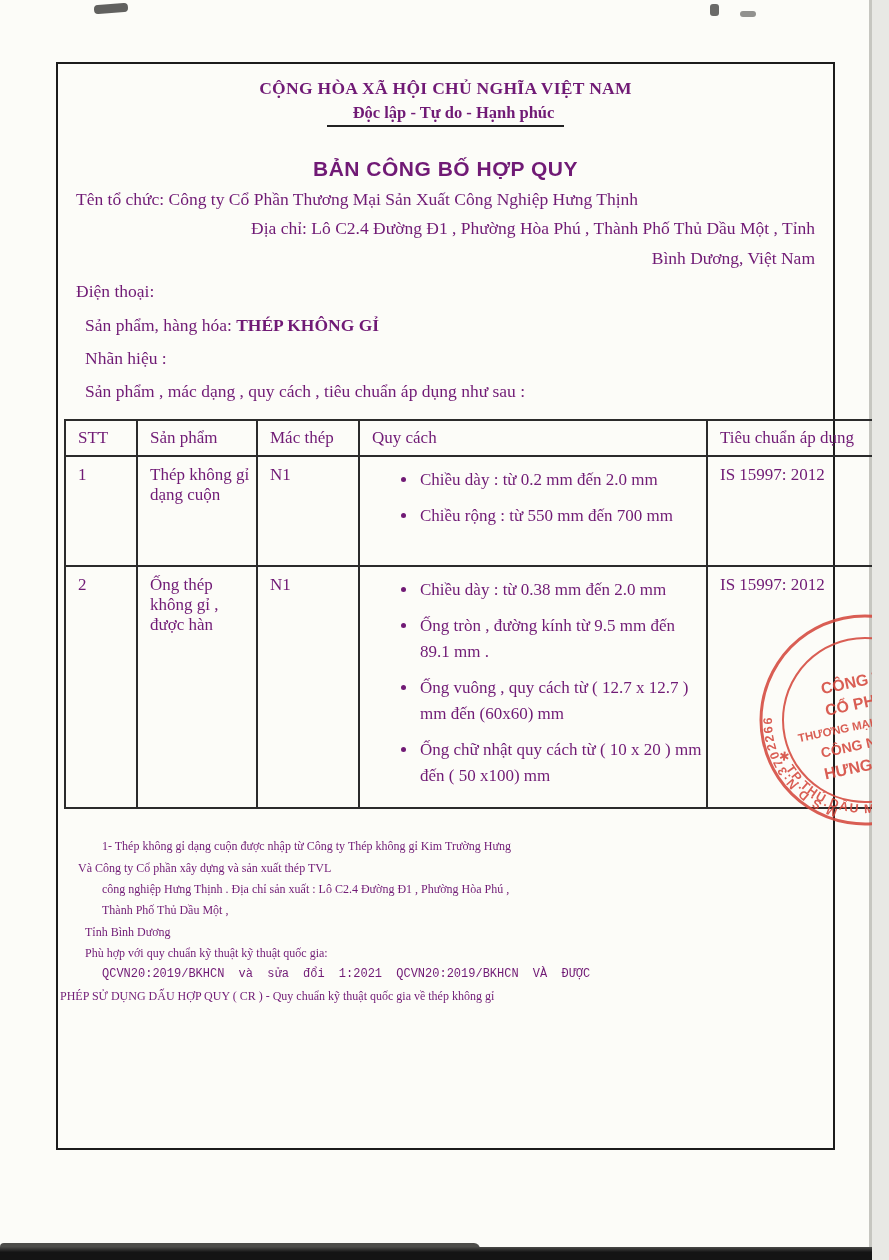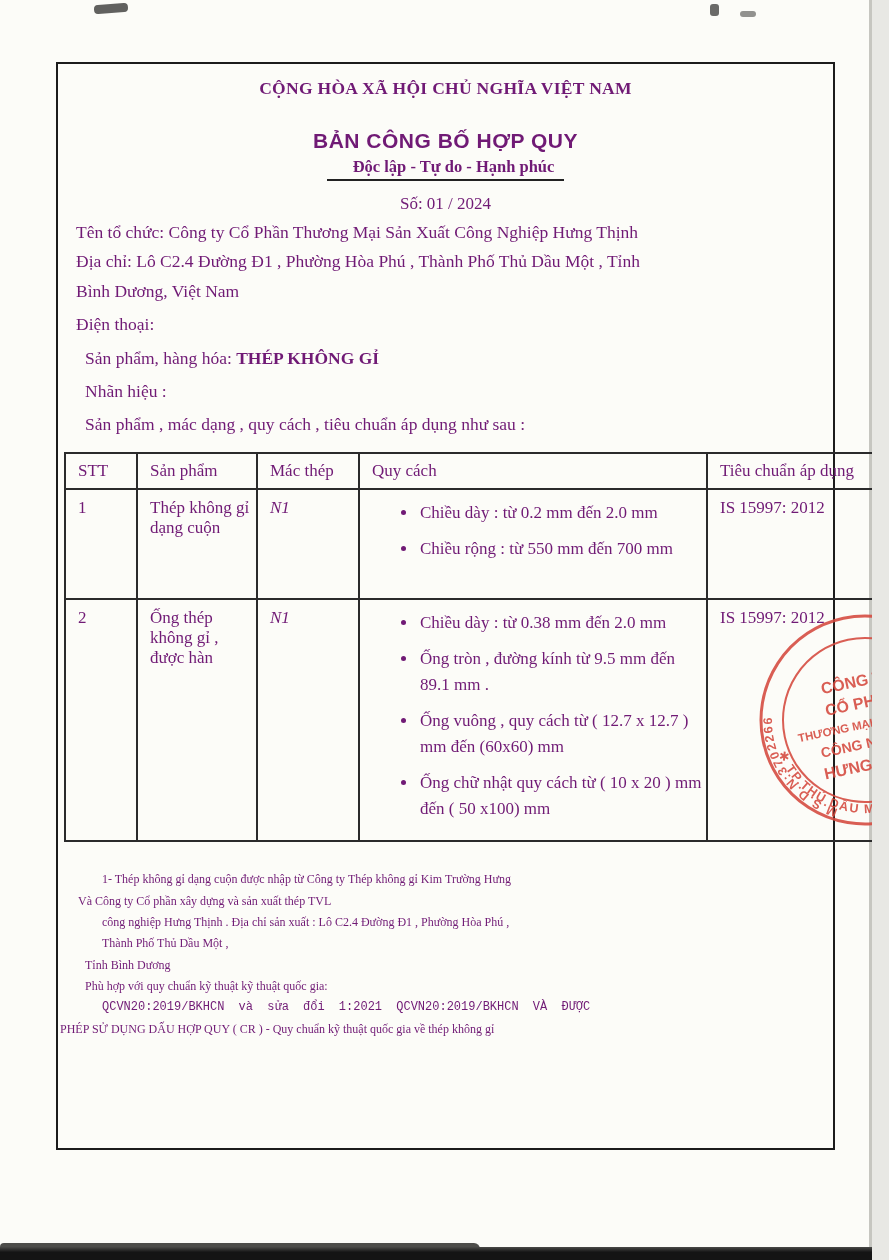--- a/index.html
+++ b/index.html
@@ -28,38 +28,38 @@
   .motto{
     display:inline-block;font-size:16.5px;font-weight:bold;
     border-bottom:2px solid #222;padding:1px 10px 2px 26px;margin-top:3px;
   }
   .doc-title{
     font-family:"Liberation Sans","DejaVu Sans",sans-serif;
     font-size:21px;font-weight:bold;letter-spacing:.5px;margin-top:30px;
   }
   .doc-number{font-size:17px;margin-top:13px;}
   .ln{font-size:17.5px;line-height:1.68;margin:4px 0 0 0;}
-  .ln.tight{margin:0;}
+  .ln.tight{margin:0;text-align:right;}
   .ln.first{margin-top:4px;}
   .ind{padding-left:9px;}
   
   table.spec{
     border-collapse:collapse; table-layout:fixed;
     margin:12px 0 0 -12px; width:calc(100% + 24px);
   }
   table.spec th, table.spec td{
     border:2px solid #2b2b2b; font-size:17px; font-weight:normal;
     vertical-align:top; text-align:left; padding:8px 4px 8px 12px;
   }
   table.spec th{height:26px; vertical-align:middle; padding-top:4px;padding-bottom:4px;}
   .col-stt{width:54px;} .col-sp{width:102px;} .col-mt{width:84px;}
   .col-qc{width:330px;} .col-tc{width:175px;}
   th.col-stt, td.td-stt{text-align:center;}
   td.td-sp{text-align:justify;}
-  td.td-mt{text-align:center;font-style:italic;}
+  td.td-mt{text-align:center;}
   td.td-qc ul{margin:2px 0 0 0;padding-left:46px;}
   td.td-qc li{padding-left:2px;margin-bottom:11px;line-height:1.5;}
   tr.r1 td{height:92px;}
   
   .notes{margin-top:27px;font-size:12px;}
   .note{margin:0;line-height:1.78;}
   .m26{margin-left:26px;}
   .m2{margin-left:2px;}
   .m8{margin-left:9px;}
   .spread{word-spacing:7px;font-family:Liberation Mono, monospace;}
@@ -82,25 +82,24 @@
   <div class="artifact a1"></div>
   <div class="artifact a2"></div>
   <div class="artifact a3"></div>
   <div class="edge-right"></div>
   <div class="bottom-smudge"></div>
   <div class="bottom-bar"></div>
 
   <div class="doc">
 
     <div class="c national">CỘNG HÒA XÃ HỘI CHỦ NGHĨA VIỆT NAM</div>
-    <div class="c doc-title">BẢN CÔNG BỐ HỢP QUY</div>
     <div class="c">
       <span class="motto">Độc lập - Tự do - Hạnh phúc</span>
     </div>
-    <div class="c doc-number">Số: 01 / 2024</div>
+    <div class="c doc-title">BẢN CÔNG BỐ HỢP QUY</div>
 
     <p class="ln first">Tên tổ chức: Công ty Cổ Phần Thương Mại Sản Xuất Công Nghiệp Hưng Thịnh</p>
     <p class="ln tight">Địa chỉ: Lô C2.4 Đường Đ1 , Phường Hòa Phú , Thành Phố Thủ Dầu Một , Tỉnh</p>
     <p class="ln tight">Bình Dương, Việt Nam</p>
     <p class="ln">Điện thoại:</p>
     <p class="ln ind"><span>Sản phẩm, hàng hóa: </span><b>THÉP KHÔNG GỈ</b></p>
     <p class="ln ind">Nhãn hiệu :</p>
     <p class="ln ind">Sản phẩm , mác dạng , quy cách , tiêu chuẩn áp dụng như sau :</p>
 
     <table class="spec">

